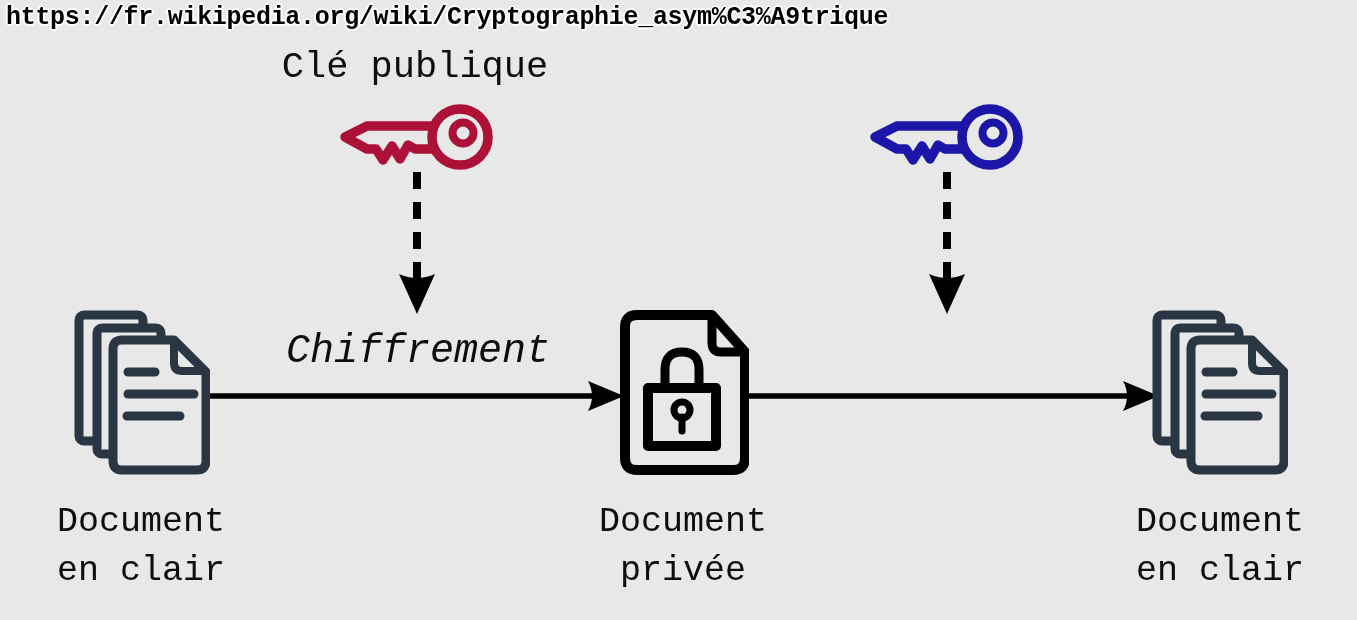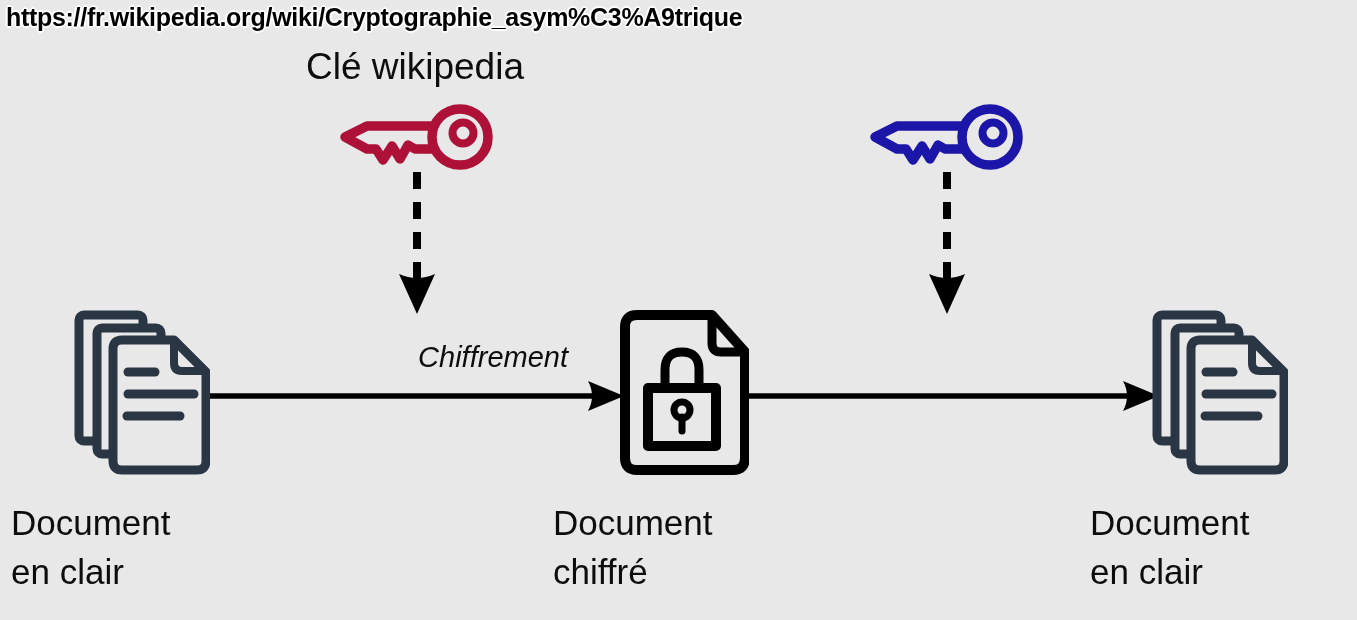--- a/index.html
+++ b/index.html
@@ -1,55 +1,55 @@
 <!DOCTYPE html>
 <html><head>
 <meta charset="utf-8">
 <style>
   html,body{margin:0;padding:0;}
   .stage{
     position:relative;
     width:1357px;height:620px;
     background:#e8e8e8;
     overflow:hidden;
-    font-family:Liberation Sans, sans-serif;
+    font-family:Liberation Mono, monospace;
     color:#0d0d0d;
   }
   .abs{position:absolute;}
   .url-overlay{
     left:6px;top:3px;
     font-size:25px;font-weight:bold;letter-spacing:-0.3px;
     color:#000;
     text-shadow:
       -1px -1px 0 #fff, 1px -1px 0 #fff, -1px 1px 0 #fff, 1px 1px 0 #fff,
       0 -2px 1px #fff, 0 2px 1px #fff, -2px 0 1px #fff, 2px 0 1px #fff;
     white-space:nowrap;
   }
   .key-label{
     top:46px;width:300px;
     font-size:37px;text-align:center;white-space:nowrap;
   }
   .process-label{
     top:329px;width:300px;
-    font-size:29px;font-style:italic;text-align:right;white-space:nowrap;margin-top:12px;
+    font-size:40px;font-style:italic;text-align:center;white-space:nowrap;
   }
   .caption{
     top:498px;width:260px;
-    font-size:35px;line-height:49px;text-align:left;
+    font-size:35px;line-height:49px;text-align:center;
   }
   svg{display:block;}
 </style>
 </head>
 <body>
 
 <div class="stage">
 
   <div class="abs url-overlay">https://fr.wikipedia.org/wiki/Cryptographie_asym%C3%A9trique</div>
 
-  <div class="abs key-label" style="left:265px;">Clé wikipedia</div>
+  <div class="abs key-label" style="left:265px;">Clé publique</div>
 
   <svg class="abs" style="left:337px;top:90px;" width="160" height="90" viewBox="0 0 160 90">
     <g fill="none" stroke-width="9.5" stroke-linecap="round" stroke-linejoin="round" stroke="#ae1138">
       <path d="M97,36 L30,36 L8,47 L30,59 L39,59 L46,70 L55,56 L63,69 L71,55 L78,59 L97,59"></path>
       <circle cx="123" cy="47" r="28"></circle>
       <circle cx="126" cy="43" r="10.5" stroke-width="8"></circle>
     </g>
   </svg>
 
   <svg class="abs" style="left:867px;top:90px;" width="160" height="90" viewBox="0 0 160 90">
@@ -124,20 +124,20 @@
       <path fill="none" d="M57,109 H110"></path>
     </g>
   </svg>
 
   <div class="abs caption" style="left:11px;">
     <div>Document</div>
     <div>en clair</div>
   </div>
   <div class="abs caption" style="left:553px;">
     <div>Document</div>
-    <div>chiffré</div>
+    <div>privée</div>
   </div>
   <div class="abs caption" style="left:1090px;">
     <div>Document</div>
     <div>en clair</div>
   </div>
 
 </div>
 
 </body></html>

